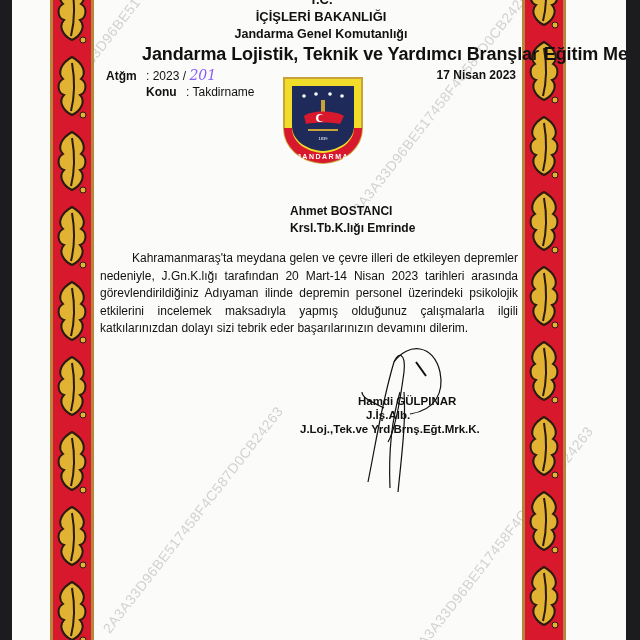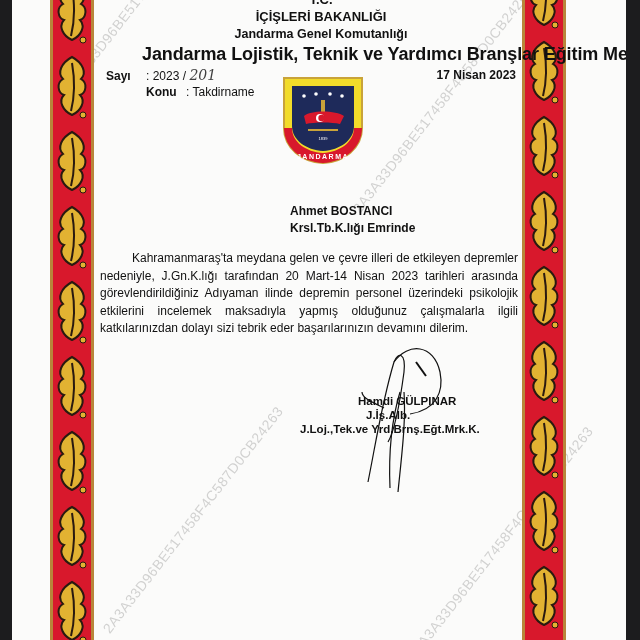--- a/index.html
+++ b/index.html
@@ -11,21 +11,21 @@
   .content { position:absolute; left:88px; top:0; width:418px; height:640px; }
   .hdr { position:absolute; left:12px; width:100%; text-align:center; font-weight:bold; white-space:nowrap; }
   .hdr.tc { top:-8px; font-size:13px; }
   .hdr.bak { top:9px; font-size:13px; }
   .hdr.gen { top:27px; font-size:12.5px; }
   .hdr.mrk { top:44px; font-size:18px; left:-2px; letter-spacing:-0.1px;margin-left:44px; }
   .meta { position:absolute; left:6px; font-size:12px; }
   .meta b { display:inline-block; width:40px; }
   .meta.sayi { top:67px; }
   .meta.konu { top:85px;margin-left:40px; }
-  .hand { font-family:"DejaVu Serif", serif; color:#404040; font-style:italic; font-size:14px; }
+  .hand { font-family:"DejaVu Serif", serif; color:#8b5cf6; font-style:italic; font-size:14px; }
   .date { position:absolute; right:2px; top:68px; font-size:12px; font-weight:bold; }
   .emblem { position:absolute; left:182px; top:76px; width:82px; height:88px; }
   .recipient { position:absolute; left:190px; top:203px; font-size:12px; font-weight:bold; line-height:17px; }
   .body-text { position:absolute; left:0; top:250px; width:418px; font-size:12px; line-height:17.5px; text-align:justify; text-indent:32px; }
   .sig-block { position:absolute; left:200px; top:394px; width:220px; text-align:left; font-size:11.5px; font-weight:bold; line-height:14px; }
   .sig-block .l1 { padding-left:58px; }
   .sig-block .l2 { padding-left:66px; }
   .signature { position:absolute; left:336px; top:332px; width:120px; height:160px; pointer-events:none; }
   .wm { position:absolute; font-size:14px; color:rgba(120,120,120,0.32); transform:rotate(-52deg); transform-origin:left bottom; white-space:nowrap; letter-spacing:0.5px; }
 </style>
@@ -74,21 +74,21 @@
     </svg>
   </div>
 
   <div class="content">
     <div class="hdr tc">T.C.</div>
     <div class="hdr bak">İÇİŞLERİ BAKANLIĞI</div>
     <div class="hdr gen">Jandarma Genel Komutanlığı</div>
     <div class="hdr mrk">Jandarma Lojistik, Teknik ve Yardımcı Branşlar Eğitim Merkezi Komutanlığı</div>
 
     <div class="meta sayi">
-      <b>Sayı</b><span>: 2023 / </span><span class="hand">201</span>
+      <b>Atğm</b><span>: 2023 / </span><span class="hand">201</span>
     </div>
     <div class="meta konu">
       <b>Konu</b><span>: Takdirname</span>
     </div>
     <div class="date">17 Nisan 2023</div>
 
     <svg class="emblem" viewBox="0 0 82 88">
       <path d="M2 2 H80 V52 C80 72 62 86 41 87 C20 86 2 72 2 52 Z" fill="#f2dc2a" stroke="#c9a33a" stroke-width="2"></path>
       <path d="M10 10 H72 V50 C72 64 58 74 41 75 C24 74 10 64 10 50 Z" fill="#1e2a5a"></path>
       <path d="M2 52 C2 72 20 86 41 87 C62 86 80 72 80 52 L72 52 C72 66 58 76 41 77 C24 76 10 66 10 52 Z" fill="#d8182c"></path>

